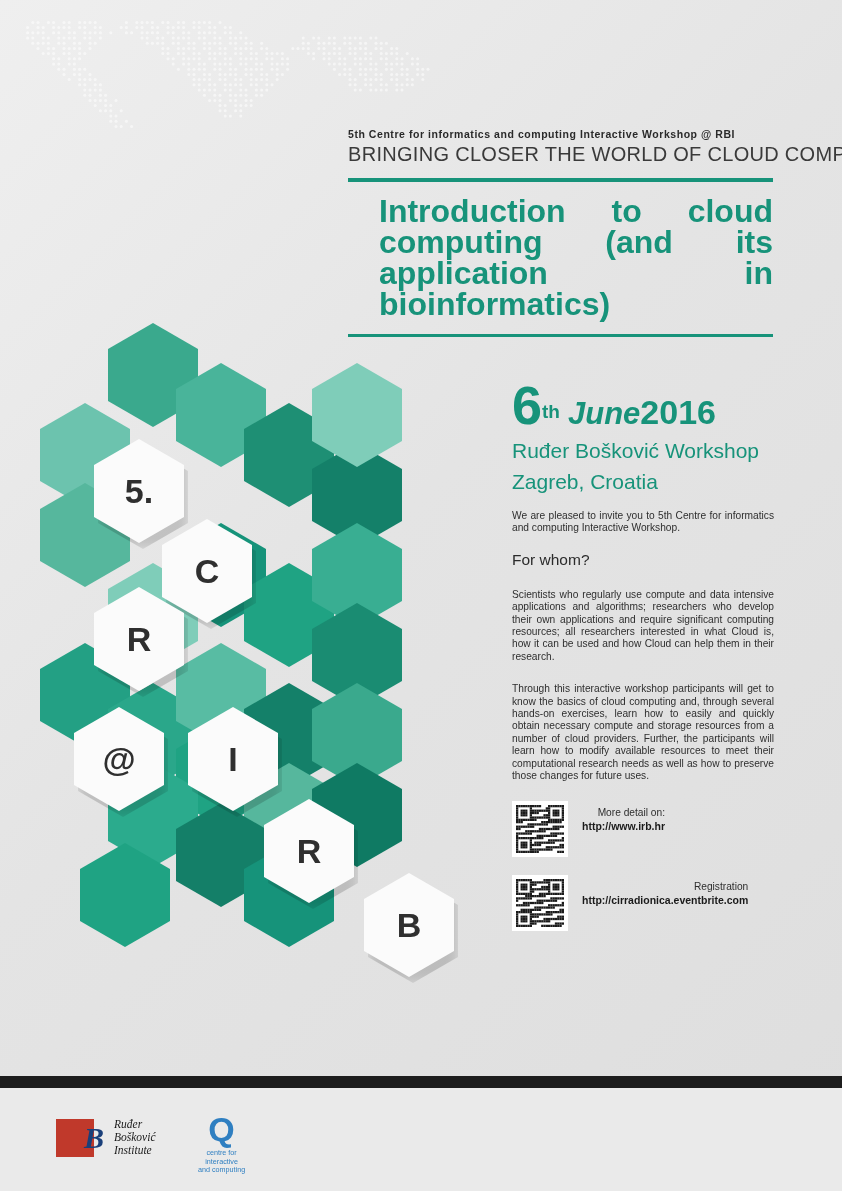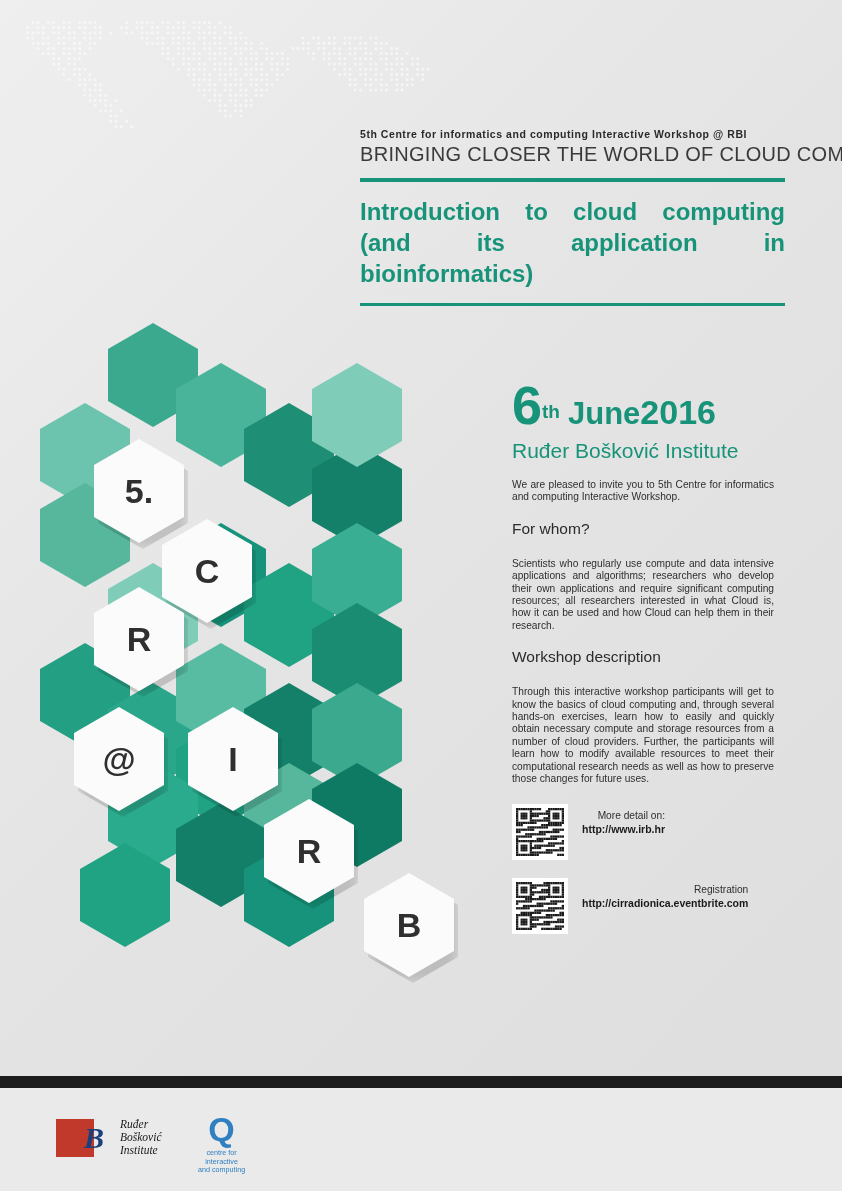--- a/index.html
+++ b/index.html
@@ -17,38 +17,39 @@
   }
 
   
   .worldmap{
     position:absolute;left:10px;top:8px;width:420px;height:180px;
     opacity:.55;
   }
 
   
   .header{
-    position:absolute;left:360px;top:128px;width:425px;
+    position:absolute;left:348px;top:128px;width:425px;
   }
   .hdr-line1{
     font-size:10.5px;color:#2a2a2a;letter-spacing:.55px;font-weight:bold;
     white-space:nowrap;
   }
   .hdr-line2{
     font-size:20px;color:#3a3a3a;letter-spacing:.3px;margin-top:3px;
     white-space:nowrap;
     text-align:center;
   }
   .rule{
     height:4px;background:#17937a;margin:12px 0 14px 0;width:425px;
   }
   .rule.thin{height:3px;margin:14px 0 12px 0;}
   .title{
-    font-size:24px;line-height:31px;color:#17937a;font-weight:bold;
+    font-size:32px;line-height:31px;color:#17937a;font-weight:bold;
     text-align:justify;
+    margin-left:31px;
   }
   .subtitle{
     font-size:20px;color:#3a3a3a;font-weight:bold;letter-spacing:.5px;
   }
 
   
   .hexwrap{position:absolute;left:20px;top:305px;width:440px;height:760px;}
   .hex{
     position:absolute;width:90px;height:104px;
     clip-path:polygon(50% 0%,100% 25%,100% 75%,50% 100%,0% 75%,0% 25%);
@@ -64,21 +65,21 @@
   }
 
   
   .right{position:absolute;left:512px;top:378px;width:262px;}
   .date{
     color:#17937a;font-weight:bold;line-height:1;
     margin-bottom:2px;
   }
   .date .d{font-size:54px;}
   .date .th{font-size:19px;vertical-align:super;}
-  .date .m{font-size:31px;margin-left:8px;}
+  .date .m{font-size:31px;margin-left:8px;font-style:italic;}
   .date .y{font-size:34px;}
   .place{
     color:#17937a;font-size:21px;line-height:25px;margin-top:6px;
   }
   .para{
     font-size:10.2px;line-height:12.4px;color:#2e2e2e;text-align:justify;
     margin-top:16px;
   }
   .h-sec{
     font-size:15.5px;color:#2b2b2b;margin-top:16px;font-weight:normal;
@@ -100,21 +101,21 @@
   .darkbar{position:absolute;left:0;top:1076px;width:842px;height:12px;background:#1d1d1d;}
   .footer{position:absolute;left:0;top:1088px;width:842px;height:103px;background:#eaeaea;}
   .logo1{position:absolute;left:56px;top:1118px;display:flex;align-items:center;}
   .logo1 .sq{width:38px;height:38px;background:#c0392b;}
   .logo1 .b{
     font-family:"Liberation Serif",serif;font-size:30px;font-style:italic;
     color:#1a3f7a;font-weight:bold;margin-left:-10px;
   }
   .logo1 .tx{
     font-family:"Liberation Serif",serif;font-size:11.5px;font-style:italic;
-    color:#1a1a1a;line-height:13px;margin-left:16px;
+    color:#1a1a1a;line-height:13px;margin-left:10px;
   }
   .logo2{position:absolute;left:198px;top:1112px;text-align:center;}
   .logo2 .mark{font-size:34px;color:#2f7fc1;line-height:34px;font-weight:bold;}
   .logo2 .tx{font-size:7.2px;color:#2f7fc1;line-height:8.6px;margin-top:3px;}
 </style>
 </head>
 <body>
 
 <div class="poster">
 
@@ -700,28 +701,28 @@
     <div class="hexshadow" style="left:348px;top:574px;"></div>
     <div class="hex lbl" style="left:344px;top:568px;background:#fbfbfb;">
       <span>B</span>
     </div>
   </div>
 
   <div class="right">
     <div class="date">
       <span class="d">6</span><span class="th">th</span><span class="m">June</span><span class="y">2016</span>
     </div>
-    <div class="place">Ruđer Bošković Institute</div>
+    <div class="place">Ruđer Bošković Workshop</div>
+    <div class="place">Zagreb, Croatia</div>
 
     <div class="para">We are pleased to invite you to 5th Centre for informatics and computing Interactive Workshop.</div>
 
     <div class="h-sec">For whom?</div>
     <div class="para tight">Scientists who regularly use compute and data intensive applications and algorithms; researchers who develop their own applications and require significant computing resources; all researchers interested in what Cloud is, how it can be used and how Cloud can help them in their research.</div>
 
-    <div class="h-sec">Workshop description</div>
     <div class="para tight">Through this interactive workshop participants will get to know the basics of cloud computing and, through several hands-on exercises, learn how to easily and quickly obtain necessary compute and storage resources from a number of cloud providers. Further, the participants will learn how to modify available resources to meet their computational research needs as well as how to preserve those changes for future uses.</div>
 
     <div class="qrrow">
       <div class="qrbox">
         <svg class="qrimg" viewBox="0 0 21 21" xmlns="http://www.w3.org/2000/svg">
           <rect width="21" height="21" fill="#fff"></rect>
           <g fill="#1a1a1a" class="qrcells">
               <rect x="0" y="0" width="1" height="1"></rect>
               <rect x="1" y="0" width="1" height="1"></rect>
               <rect x="2" y="0" width="1" height="1"></rect>

